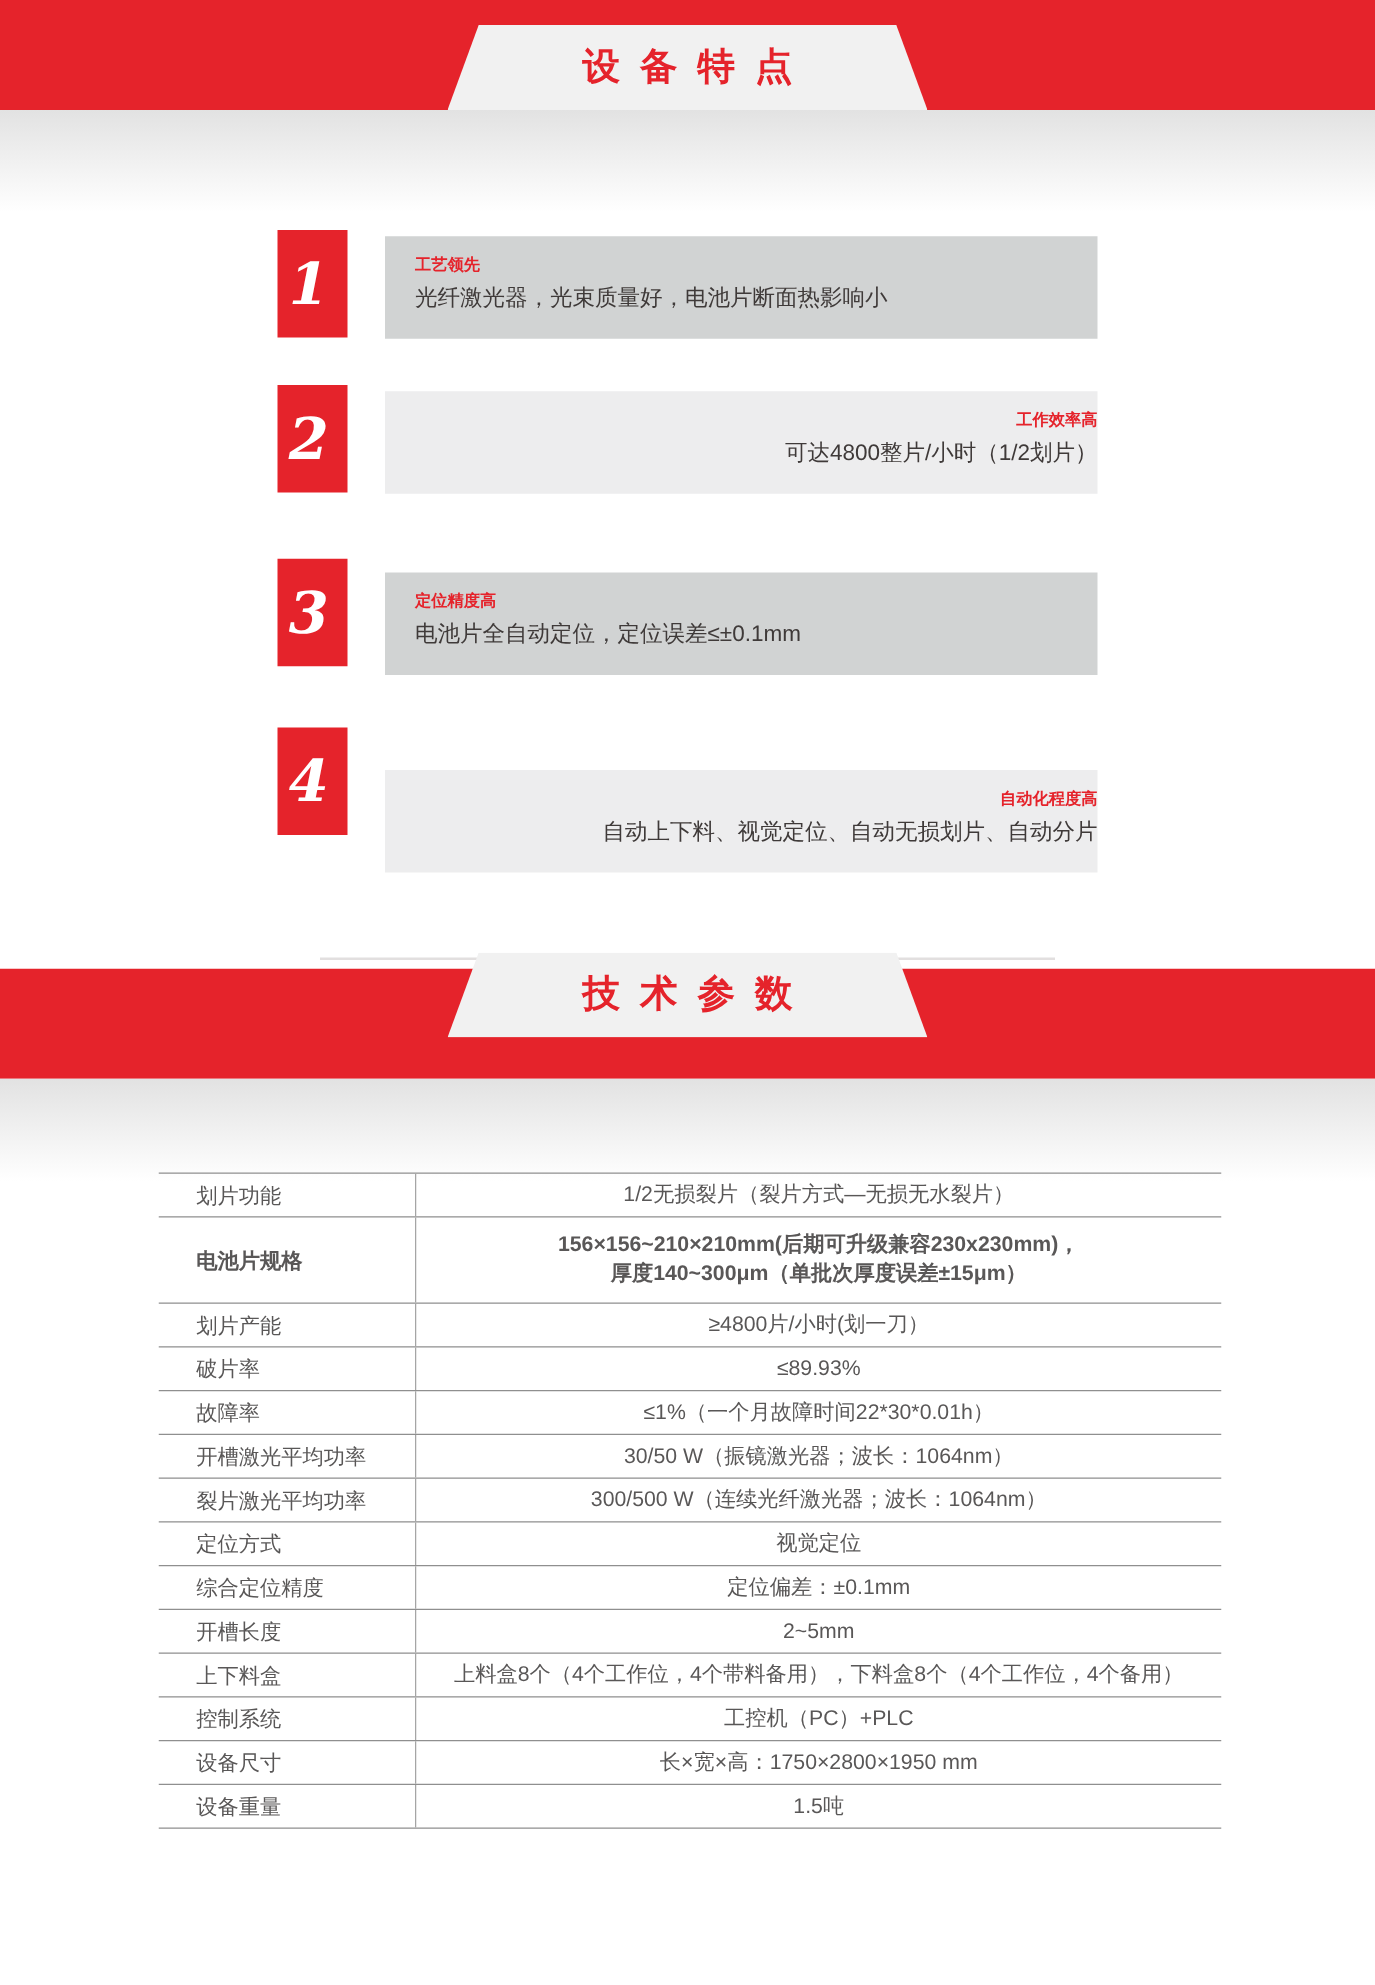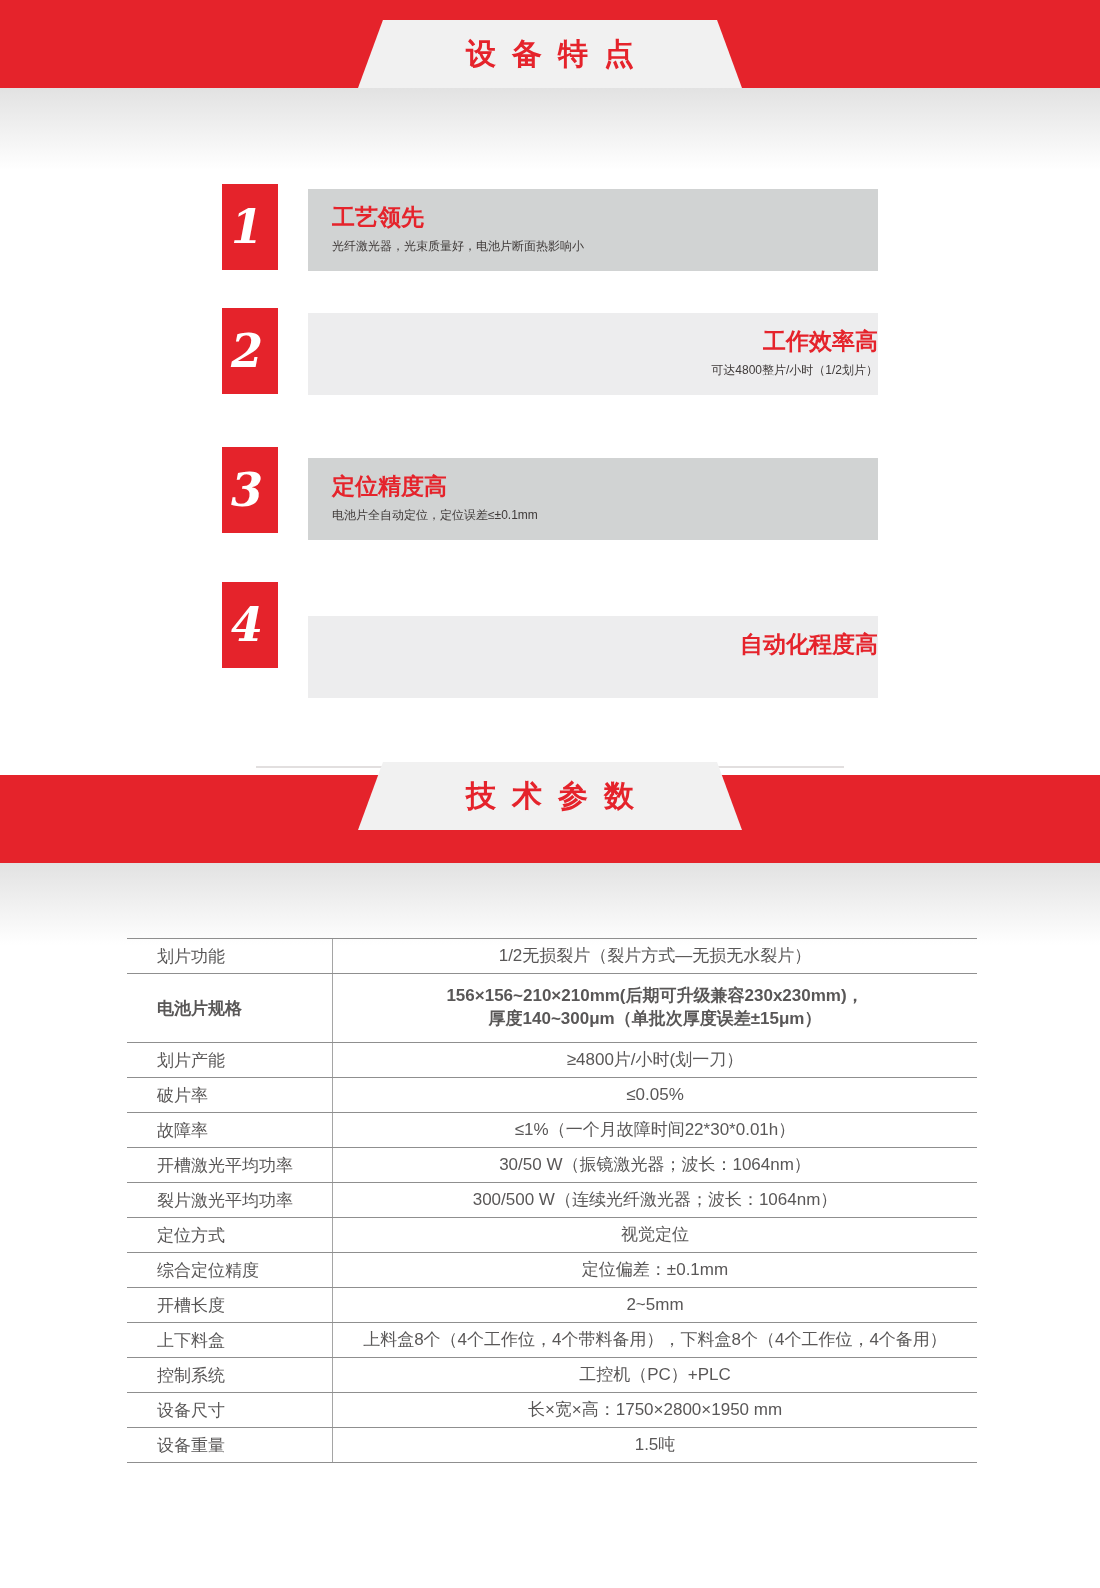--- a/index.html
+++ b/index.html
@@ -47,22 +47,22 @@
   .feat-panel{
     position:absolute;left:308px;width:570px;height:82px;
     padding:16px 0 0 24px;box-sizing:border-box;
   }
   .feat-panel.dark{background:var(--panel_dark);}
   .feat-panel.light{background:var(--panel_light);text-align:right;}
   .n0{top:184px;} .p0{top:189px;}
   .n1{top:308px;} .p1{top:313px;}
   .n2{top:447px;} .p2{top:458px;}
   .n3{top:582px;} .p3{top:616px;}
-  .feat-title{color:var(--red);font-size:23px;font-weight:bold;margin:0 0 9px 0;line-height:1.1;}
-  .feat-desc{color:var(--text_dark);font-size:12px;margin:0;line-height:1.2;}
+  .feat-title{color:var(--red);font-size:13px;font-weight:bold;margin:0 0 9px 0;line-height:1.1;}
+  .feat-desc{color:var(--text_dark);font-size:18px;margin:0;line-height:1.2;}
 
   
   .spec{
     position:absolute;left:127px;top:938px;width:850px;
     border-top:1px solid var(--border_gray);
   }
   .srow{display:flex;align-items:stretch;height:34px;border-bottom:1px solid var(--border_gray);}
   .srow.tall{height:68px;font-weight:bold;}
   .slabel{
     width:205px;box-sizing:border-box;padding-left:30px;
@@ -100,20 +100,21 @@
 
   <div class="feat-num n2">3</div>
   <div class="feat-panel dark p2">
     <p class="feat-title">定位精度高</p>
     <p class="feat-desc">电池片全自动定位，定位误差≤±0.1mm</p>
   </div>
 
   <div class="feat-num n3">4</div>
   <div class="feat-panel light p3">
     <p class="feat-title">自动化程度高</p>
+    <p class="feat-desc">自动上下料、视觉定位、自动无损划片、自动分片</p>
   </div>
 
   <div class="preline"></div>
   <div class="band band-2"></div>
   <div class="trap trap-2">
     <span class="banner-text">技术参数</span>
   </div>
   <div class="fade fade-2"></div>
 
   <div class="spec">
@@ -125,21 +126,21 @@
       <div class="slabel">电池片规格</div>
       <div class="svalue">156×156~210×210mm(后期可升级兼容230x230mm)，
 厚度140~300μm（单批次厚度误差±15μm）</div>
     </div>
     <div class="srow">
       <div class="slabel">划片产能</div>
       <div class="svalue">≥4800片/小时(划一刀）</div>
     </div>
     <div class="srow">
       <div class="slabel">破片率</div>
-      <div class="svalue">≤0.05%</div>
+      <div class="svalue">≤89.93%</div>
     </div>
     <div class="srow">
       <div class="slabel">故障率</div>
       <div class="svalue">≤1%（一个月故障时间22*30*0.01h）</div>
     </div>
     <div class="srow">
       <div class="slabel">开槽激光平均功率</div>
       <div class="svalue">30/50 W（振镜激光器；波长：1064nm）</div>
     </div>
     <div class="srow">

